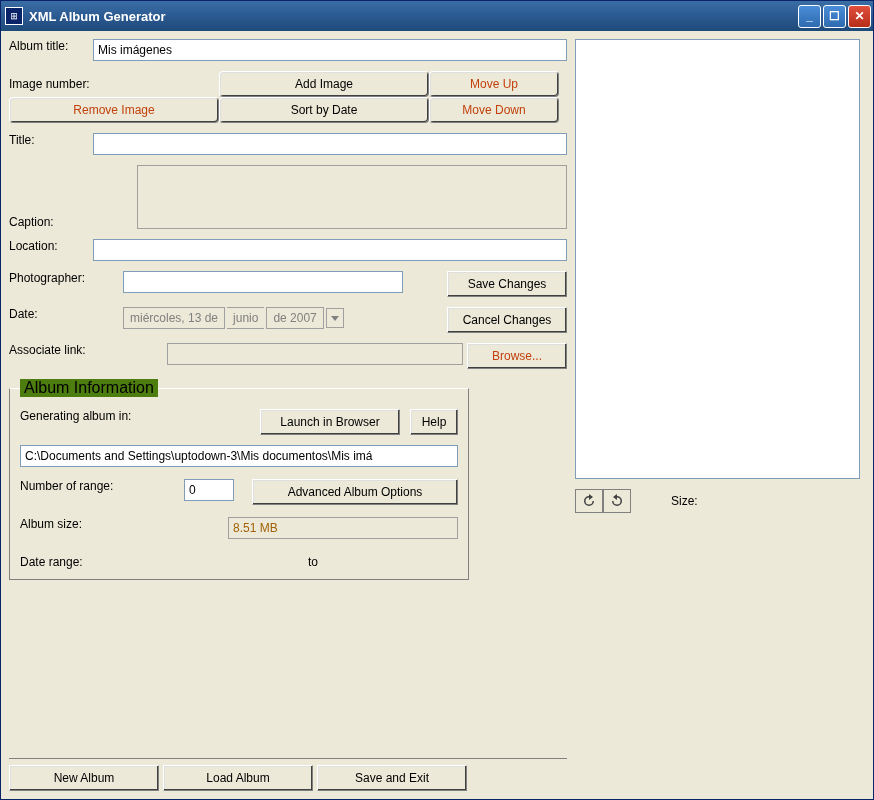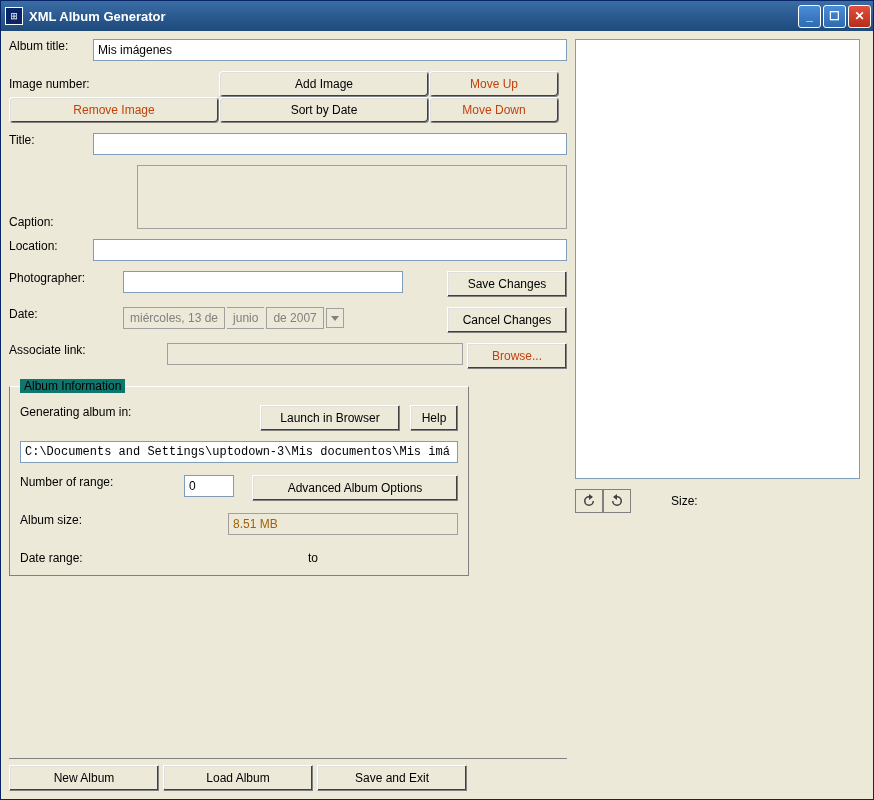--- a/index.html
+++ b/index.html
@@ -17,21 +17,21 @@
 .row { display: flex; align-items: flex-start; gap: 4px; }
 .lbl { width: 100px; }
 input[type="text"], .text-input, .textarea {
   background: #fff; border: 1px solid #7f9db9; padding: 2px 4px; height: 22px; font-size: 12px;
 }
 .text-input.disabled, input[disabled] { background: #ece9d8; color: #a16207; border: 1px solid #a0a0a0; margin-left: 44px; }
 .textarea { height: 60px; resize: none; }
 .btn { background: #ece9d8; border: 1px solid #404040; border-top-color: #fff; border-left-color: #fff; border-right-color: #808080; border-bottom-color: #808080; box-shadow: inset -1px -1px 0 #404040, inset 1px 1px 0 #dfdfdf; height: 26px; padding: 0 8px; cursor: pointer; display: inline-flex; align-items: center; justify-content: center; font-size: 12px; }
 .btn[disabled] { color: #c2410c; cursor: default; }
 fieldset.group { border: 1px solid #808080; border-top-color: #fff; padding: 12px 10px 10px 10px; position: relative; }
-fieldset.group > legend { padding: 0 4px; background: #0f766e; font-size: 12px; }
+fieldset.group > legend { padding: 0 4px; background: #4d7c0f; font-size: 16px; }
 .preview-box { width: 285px; height: 440px; background: #fff; border: 1px solid #7f9db9; }
 .rotate-btns { display: flex; gap: 0; margin-top: 10px; align-items: center; }
 .rotate-btn { width: 28px; height: 24px; border: 1px solid #808080; background: #ece9d8; display: flex; align-items: center; justify-content: center; cursor: pointer; }
 .rotate-btn svg { width: 16px; height: 16px; }
 .footer-btns { display: flex; border-top: 1px solid #808080; padding: 6px 0 0 0; margin-top: 8px; }
 .footer-btns .btn { width: 150px; margin-right: 4px; }
 .date-select { display: flex; gap: 2px; align-items: center; }
 .date-select .seg { border: 1px solid #a0a0a0; background: #ece9d8; height: 22px; padding: 2px 6px; color: #808080; display: flex; align-items: center; }
 .dropdown-arrow { width: 18px; height: 20px; background: #ece9d8; border: 1px solid #a0a0a0; display: flex; align-items: center; justify-content: center; }
 .dropdown-arrow::after { content: ''; border-left: 4px solid transparent; border-right: 4px solid transparent; border-top: 5px solid #808080; }
@@ -114,21 +114,21 @@
 
       <fieldset class="group" style="width:460px">
         <legend>Album Information</legend>
 
         <div class="row" style="margin-bottom:10px">
           <span style="flex:1">Generating album in:</span>
           <button class="btn" style="width:140px;margin-right:6px">Launch in Browser</button>
           <button class="btn" style="width:48px">Help</button>
         </div>
 
-        <input type="text" class="text-input" style="width: 100%; margin-bottom: 12px; font-family: Liberation Mono, monospace;" value="C:\Documents and Settings\uptodown-3\Mis documentos\Mis imá">
+        <input type="text" class="text-input" style="width: 100%; margin-bottom: 12px;" value="C:\Documents and Settings\uptodown-3\Mis documentos\Mis imá">
 
         <div class="row" style="margin-bottom:12px">
           <span style="width:160px">Number of range:</span>
           <input type="text" class="text-input" style="width: 50px;" value="0">
           <div style="width:10px"></div>
           <button class="btn" style="flex:1">Advanced Album Options</button>
         </div>
 
         <div class="row" style="margin-bottom:16px">
           <span style="width:160px">Album size:</span>

